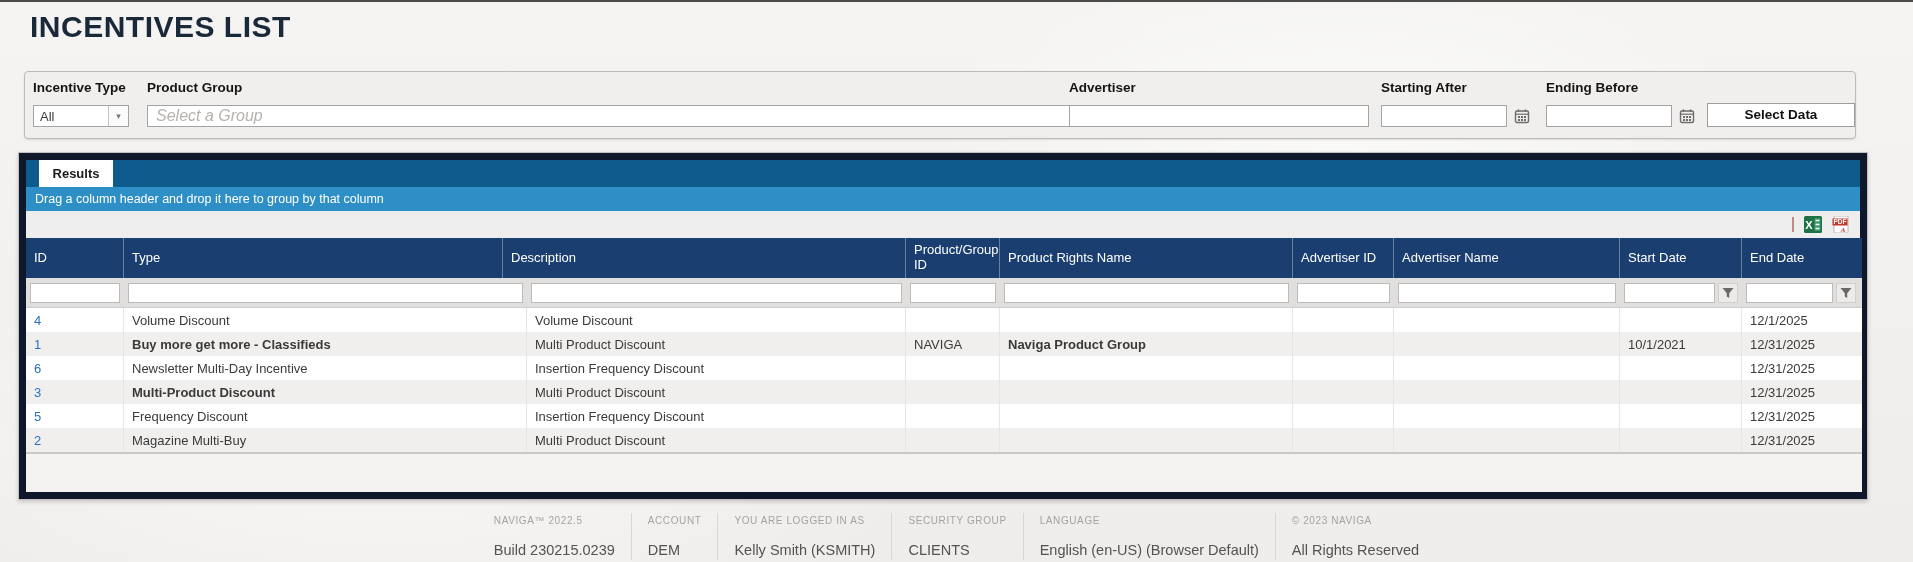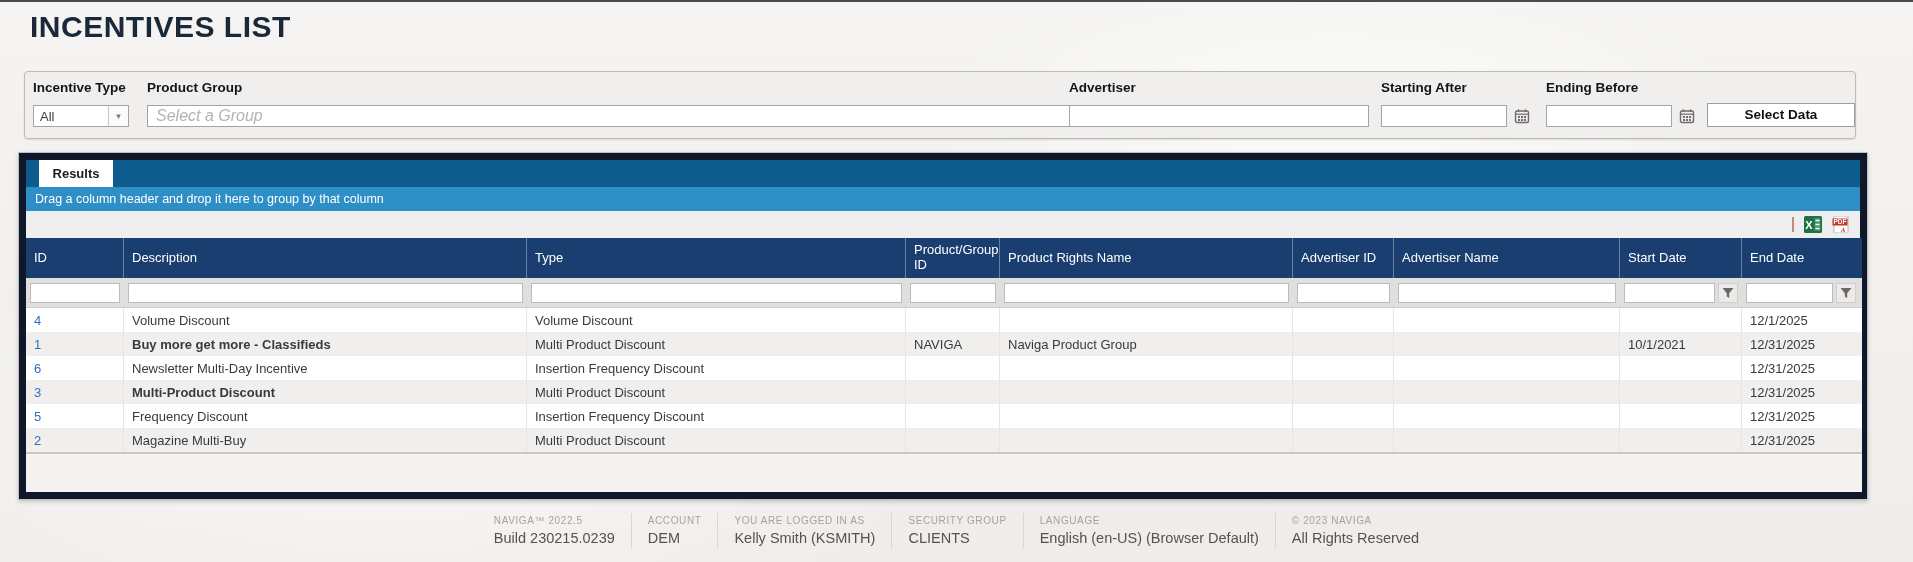--- a/index.html
+++ b/index.html
@@ -91,21 +91,21 @@
   }
   .td:last-child { border-right:none; }
   .td.link { color:#2d71b8; cursor:pointer; }
   .grid-after { height:40px; background:#f4f3f1; border-top:2px solid #c9c8c6; }
 
   
   .footer { position:absolute; top:513px; left:0; width:100%; display:flex; justify-content:center; }
   .fitem { padding:2px 16px; border-right:1px solid #d9d6d3; }
   .fitem:last-child { border-right:none; }
   .fitem .lab { font-size:10px; color:#a8a29c; letter-spacing:.6px; text-transform:uppercase; white-space:nowrap; }
-  .fitem .val { font-size:14.5px; color:#56524e; margin-top:4px; white-space:nowrap; }
+  .fitem .val { font-size:14.5px; color:#56524e; margin-top:16px; white-space:nowrap; }
 </style>
 </head>
 <body>
 
 <div class="topline"></div>
 
 <div class="page-title">INCENTIVES LIST</div>
 
 <div class="filter-panel">
 
@@ -209,22 +209,22 @@
           <rect x="0.5" y="2.5" width="15" height="7" fill="#c0392b"></rect>
           <text x="8" y="8.4" font-size="6.5" font-weight="bold" fill="#fff" text-anchor="middle" font-family="Liberation Sans, sans-serif">PDF</text>
           <text x="11" y="15.5" font-size="7" font-weight="bold" fill="#c0392b" text-anchor="middle" font-family="Liberation Serif, serif" font-style="italic">A</text>
         </svg>
     </div>
   </div>
 
   <div class="grid">
     <div class="thead" id="thead">
         <div class="th" style="width: 98px;">ID</div>
+        <div class="th" style="width: 379px;">Type</div>
         <div class="th" style="width: 403px;">Description</div>
-        <div class="th" style="width: 379px;">Type</div>
         <div class="th" style="width: 94px;">Product/Group ID</div>
         <div class="th" style="width: 293px;">Product Rights Name</div>
         <div class="th" style="width: 101px;">Advertiser ID</div>
         <div class="th" style="width: 226px;">Advertiser Name</div>
         <div class="th" style="width: 122px;">Start Date</div>
         <div class="th" style="width: 118px;">End Date</div>
       </div>
     <div class="filterrow" id="filterrow">
         <div class="fcell" style="width: 98px;">
           <input style="">
@@ -274,21 +274,21 @@
           <div class="td" style="width: 101px;"></div>
           <div class="td" style="width: 226px;"></div>
           <div class="td" style="width: 122px;"></div>
           <div class="td" style="width: 118px;">12/1/2025</div>
         </div>
         <div class="tr alt">
           <div class="td link" style="width: 98px;">1</div>
           <div class="td" style="width: 403px; font-weight: bold;">Buy more get more - Classifieds</div>
           <div class="td" style="width: 379px;">Multi Product Discount</div>
           <div class="td" style="width: 94px;">NAVIGA</div>
-          <div class="td" style="width: 293px;">Naviga Product Group</div>
+          <div class="td" style="width: 293px; font-weight: bold;">Naviga Product Group</div>
           <div class="td" style="width: 101px;"></div>
           <div class="td" style="width: 226px;"></div>
           <div class="td" style="width: 122px;">10/1/2021</div>
           <div class="td" style="width: 118px;">12/31/2025</div>
         </div>
         <div class="tr">
           <div class="td link" style="width: 98px;">6</div>
           <div class="td" style="width: 403px;">Newsletter Multi-Day Incentive</div>
           <div class="td" style="width: 379px;">Insertion Frequency Discount</div>
           <div class="td" style="width: 94px;"></div>

